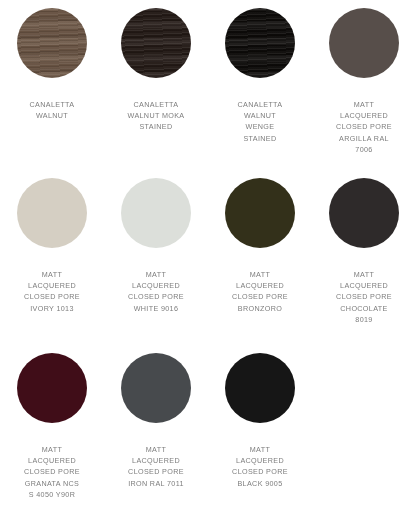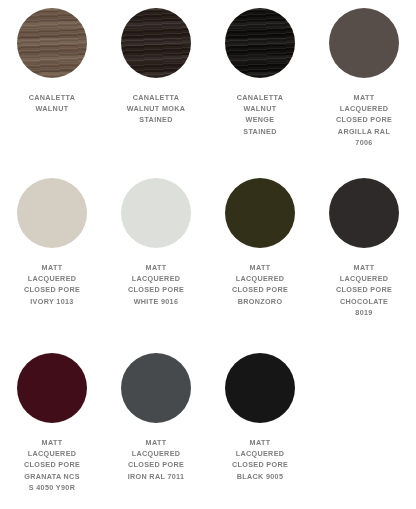--- a/index.html
+++ b/index.html
@@ -72,31 +72,30 @@
         rgba(0,0,0,0.09) 4px,
         rgba(255,255,255,0.05) 4px,
         rgba(255,255,255,0.05) 11px,
         rgba(0,0,0,0.05) 11px,
         rgba(0,0,0,0.05) 17px
       );
     pointer-events: none;
   }
 
   .swatch-caption {
-    margin-top: 14px;
+    margin-top: 21px;
     font-size: 7.2px;
     line-height: 11.2px;
     letter-spacing: 0.35px;
     color: #7d7d7d;
     text-align: center;
     text-transform: uppercase;
     width: 96px;
     white-space: pre-line;
     font-family: "Liberation Sans", sans-serif;
-    font-weight: bold;
   }
 </style>
 </head>
 <body style="background: rgb(255, 255, 255);">
 
 <div class="palette-grid">
     <div class="swatch-cell">
       <div class="swatch-disc has-grain" style="background-color: rgb(107, 85, 68);"></div>
       <div class="swatch-caption" style="color: rgb(125, 125, 125);">CANALETTA
 WALNUT</div>

